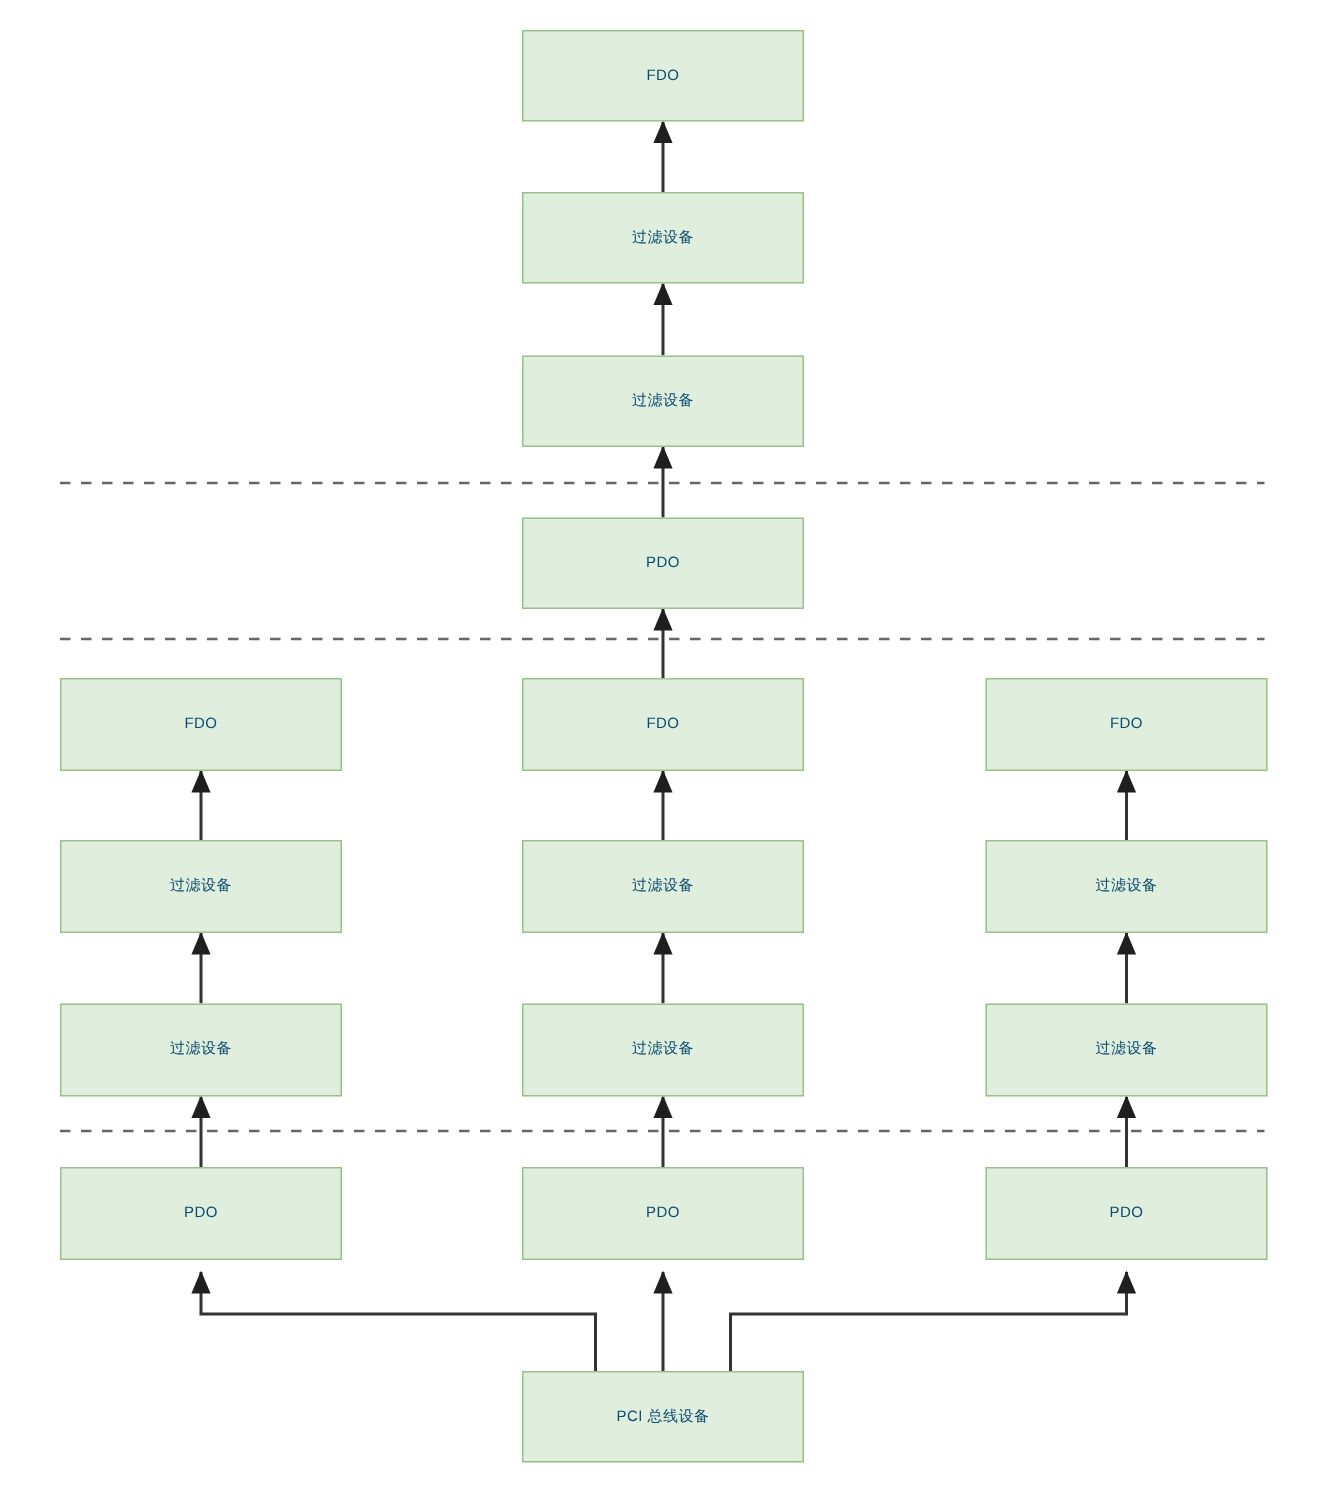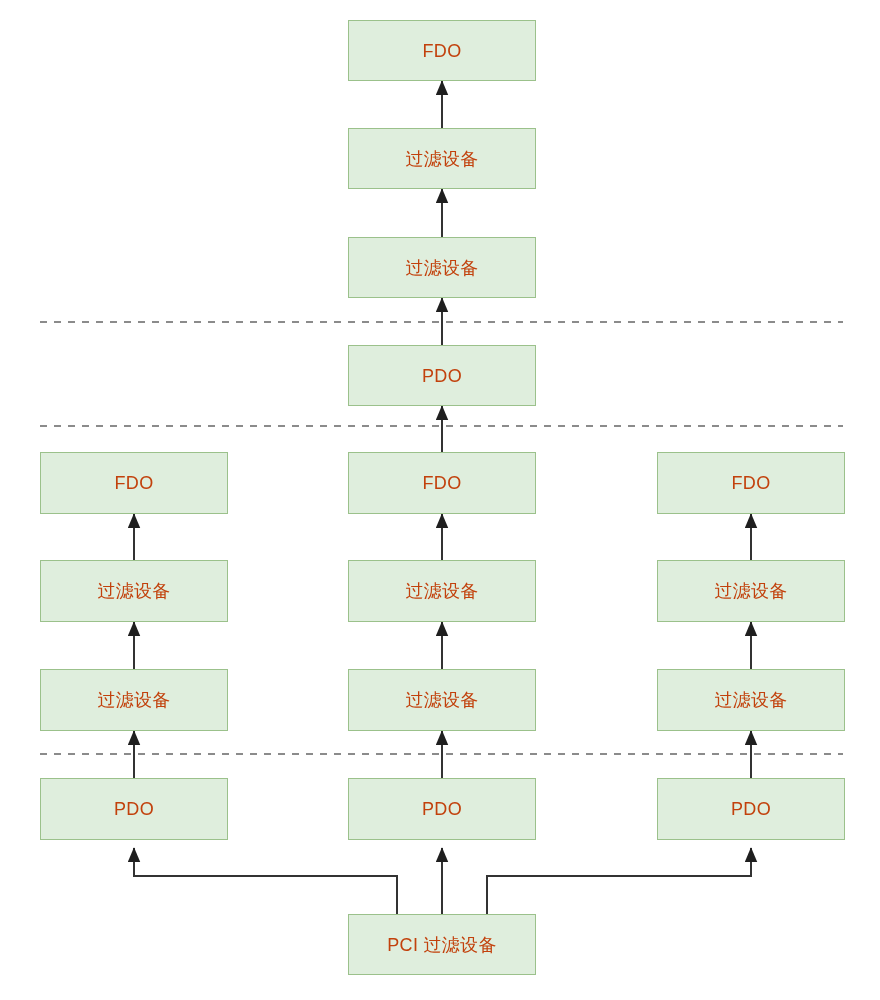--- a/index.html
+++ b/index.html
@@ -19,22 +19,22 @@
     pointer-events:none;
   }
   .node{
     position:absolute;
     box-sizing:border-box;
     background:#dfeedd;
     border:1px solid #9bc18b;
     display:flex;
     align-items:center;
     justify-content:center;
-    font-size:18px;
-    color:#c2410c;
+    font-size:10px;
+    color:#0c4a6e;
     letter-spacing:0.3px;
     white-space:nowrap;
   }
   .node .label{line-height:1;}
 </style>
 </head>
 <body>
 
 <div id="diagram">
 
@@ -102,21 +102,21 @@
       <div class="node" style="left: 348px; top: 560px; width: 188px; height: 62px; background: rgb(223, 238, 221); border-color: rgb(155, 193, 139);">
         <span class="label">过滤设备</span>
       </div>
       <div class="node" style="left: 348px; top: 669px; width: 188px; height: 62px; background: rgb(223, 238, 221); border-color: rgb(155, 193, 139);">
         <span class="label">过滤设备</span>
       </div>
       <div class="node" style="left: 348px; top: 778px; width: 188px; height: 62px; background: rgb(223, 238, 221); border-color: rgb(155, 193, 139);">
         <span class="label">PDO</span>
       </div>
       <div class="node" style="left: 348px; top: 914px; width: 188px; height: 61px; background: rgb(223, 238, 221); border-color: rgb(155, 193, 139);">
-        <span class="label">PCI 过滤设备</span>
+        <span class="label">PCI 总线设备</span>
       </div>
       <div class="node" style="left: 657px; top: 452px; width: 188px; height: 62px; background: rgb(223, 238, 221); border-color: rgb(155, 193, 139);">
         <span class="label">FDO</span>
       </div>
       <div class="node" style="left: 657px; top: 560px; width: 188px; height: 62px; background: rgb(223, 238, 221); border-color: rgb(155, 193, 139);">
         <span class="label">过滤设备</span>
       </div>
       <div class="node" style="left: 657px; top: 669px; width: 188px; height: 62px; background: rgb(223, 238, 221); border-color: rgb(155, 193, 139);">
         <span class="label">过滤设备</span>
       </div>

